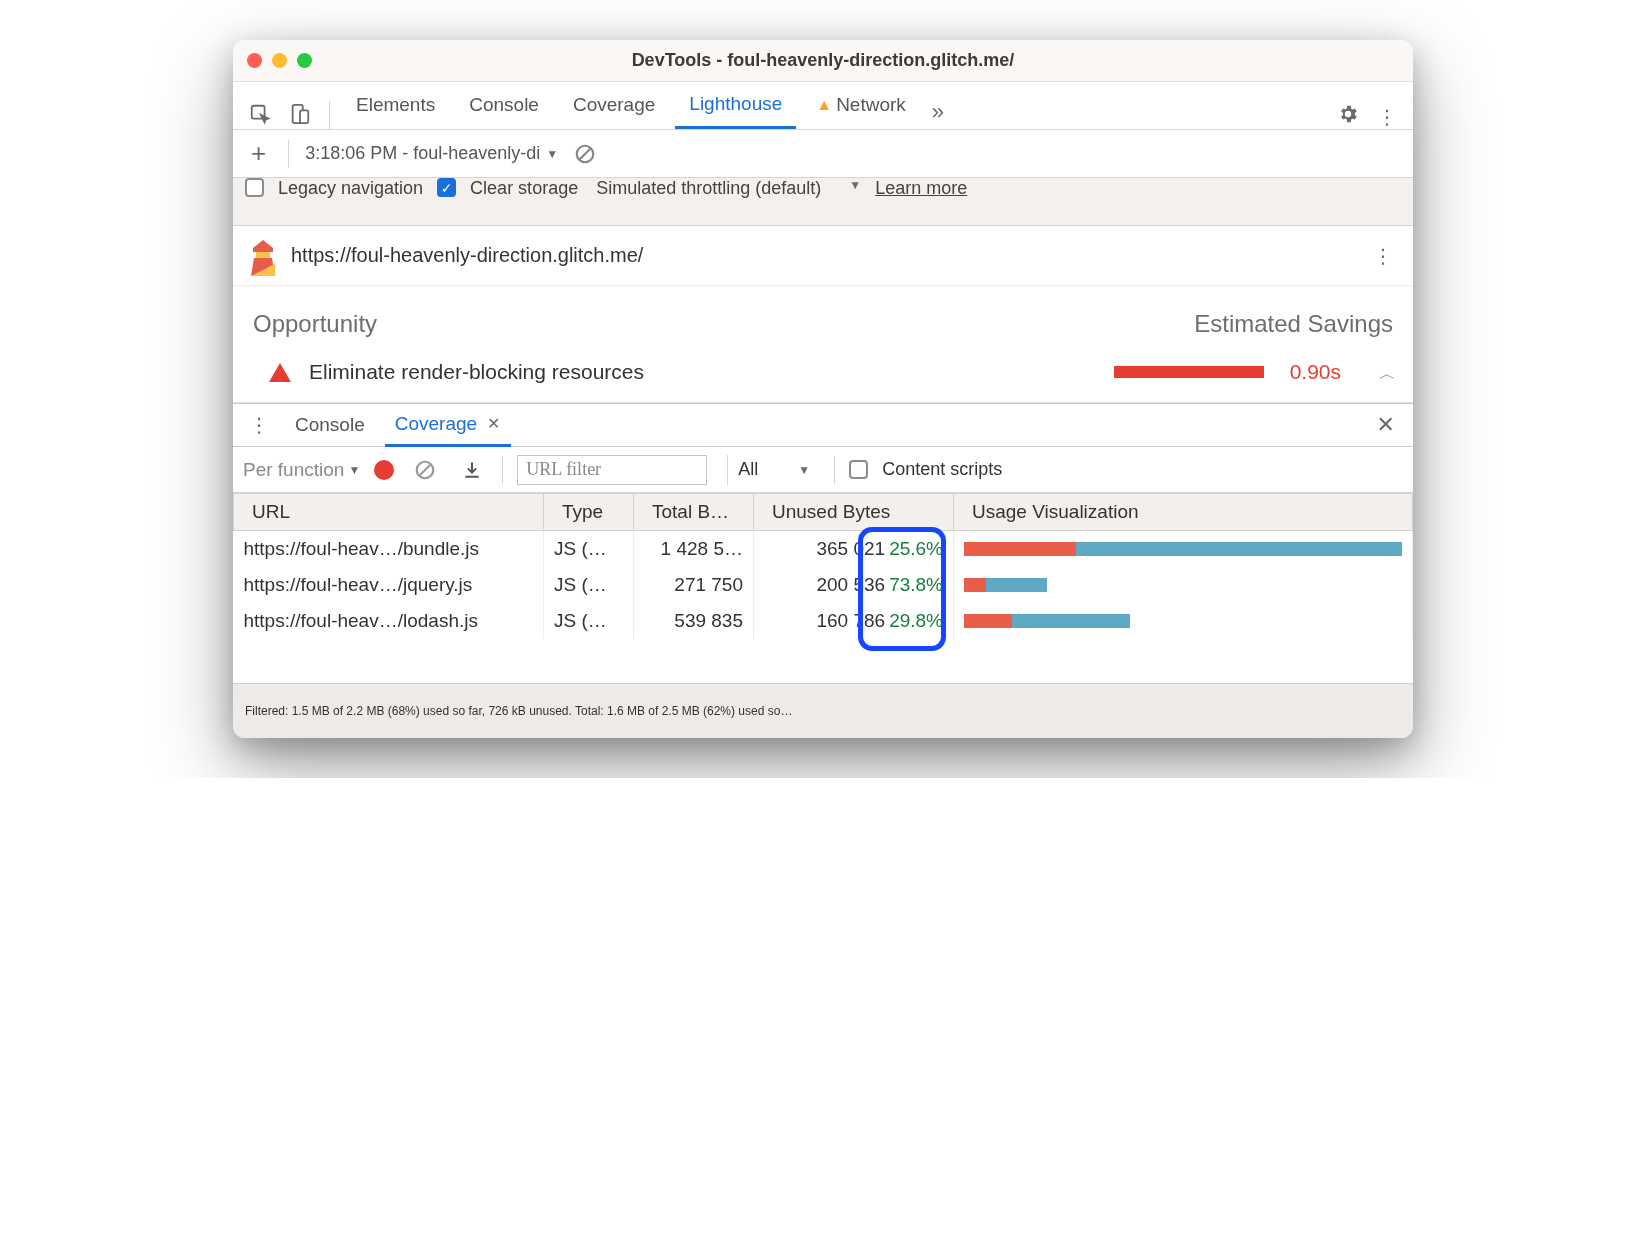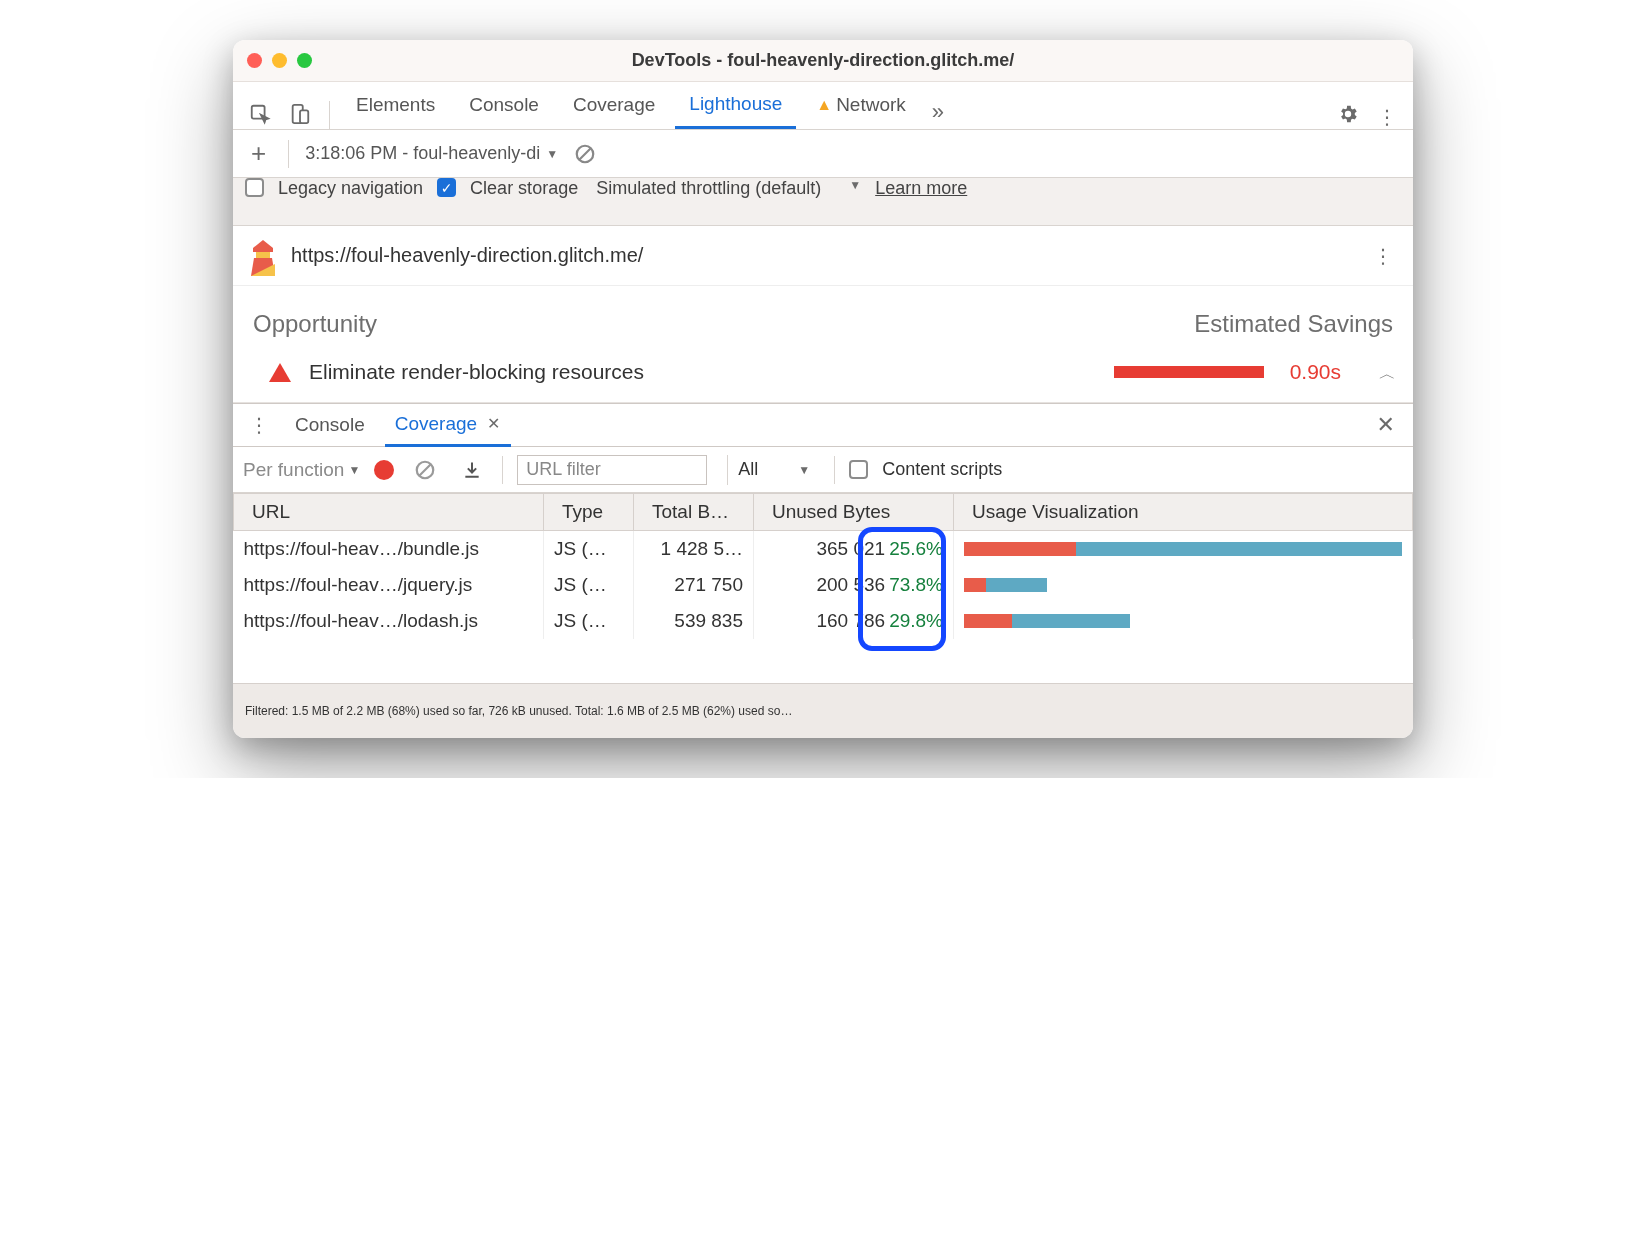--- a/index.html
+++ b/index.html
@@ -258,21 +258,21 @@
           <line x1="6" y1="18" x2="18" y2="6"></line>
         </svg>
     </span>
     <span class="tool-icon">
       <svg width="20" height="20" viewBox="0 0 24 24" fill="none" stroke="#555" stroke-width="2.4">
           <path d="M12 3v12M7 10l5 5 5-5M4 20h16"></path>
         </svg>
     </span>
     <div class="cov-sep"></div>
     <div class="urlfilter">
-      <span style="color:#888;">URL filter</span>
+      <span style="color:#888;font-family:Liberation Serif, serif;">URL filter</span>
     </div>
     <div class="selbox">
       <span style="color:#333;">All</span>
       <span class="caret-down">▼</span>
     </div>
     <div class="cov-sep"></div>
     <span class="cb"></span>
     <span style="color:#333;">Content scripts</span>
   </div>
 

